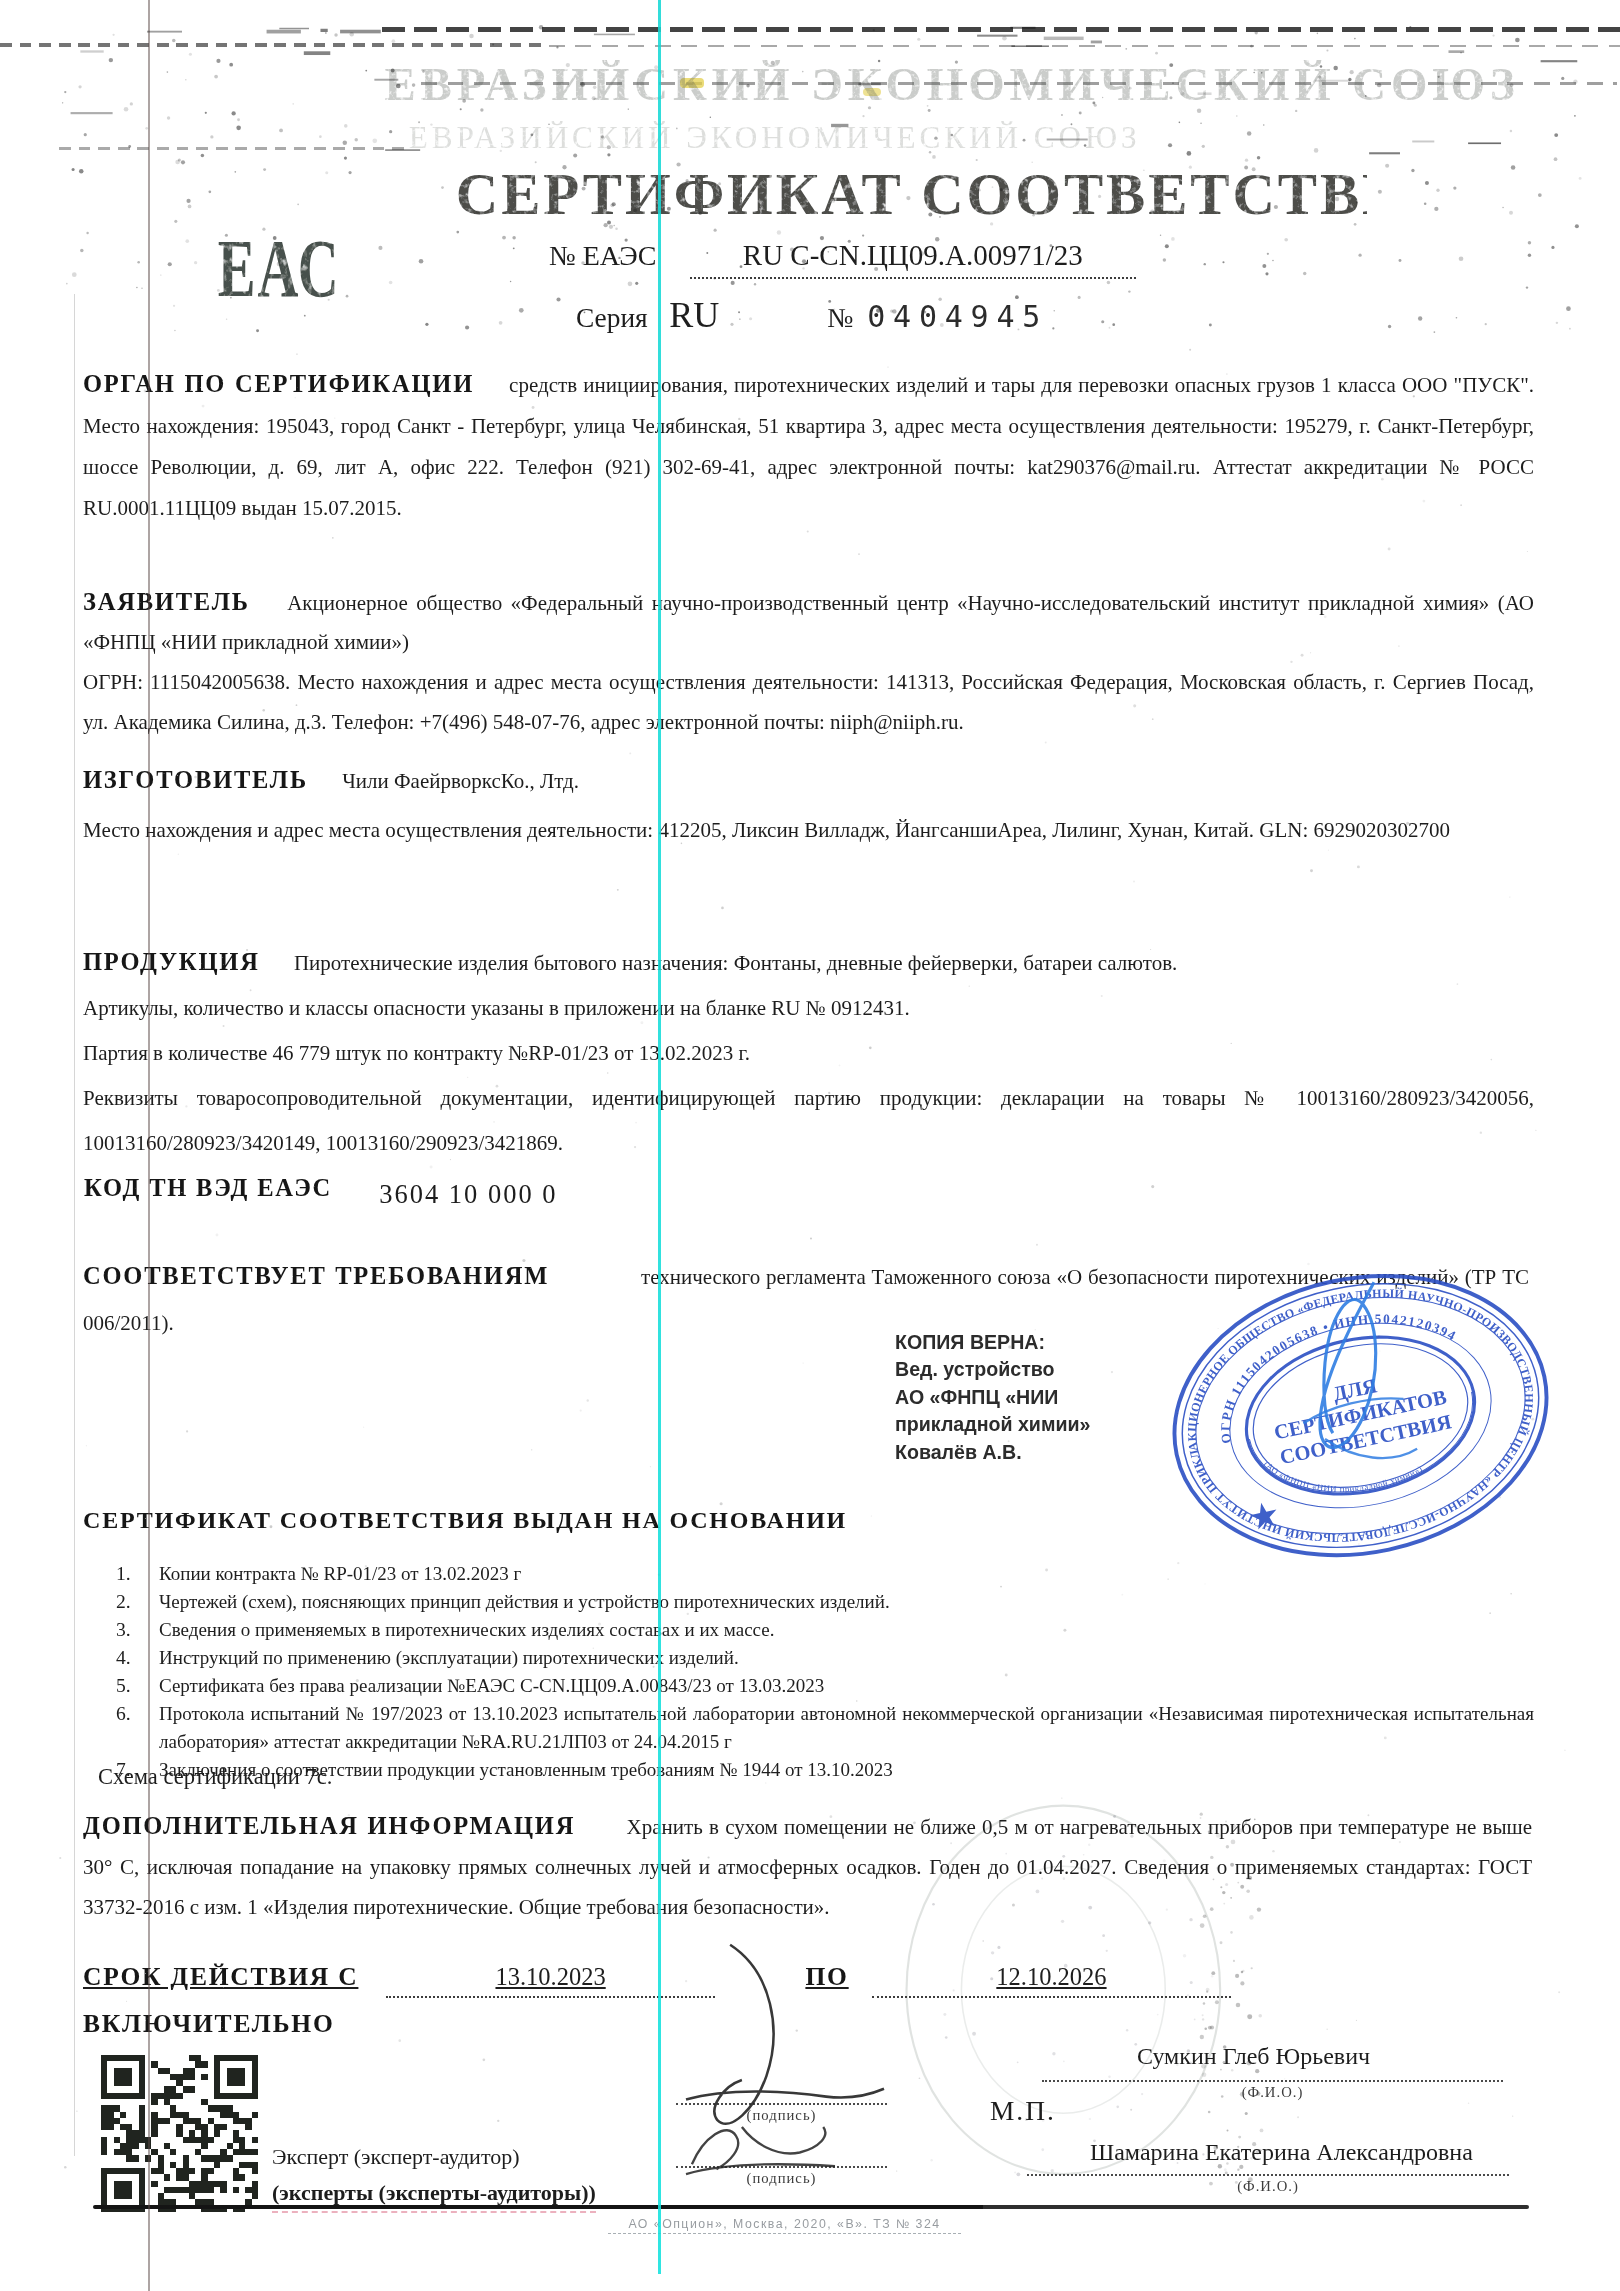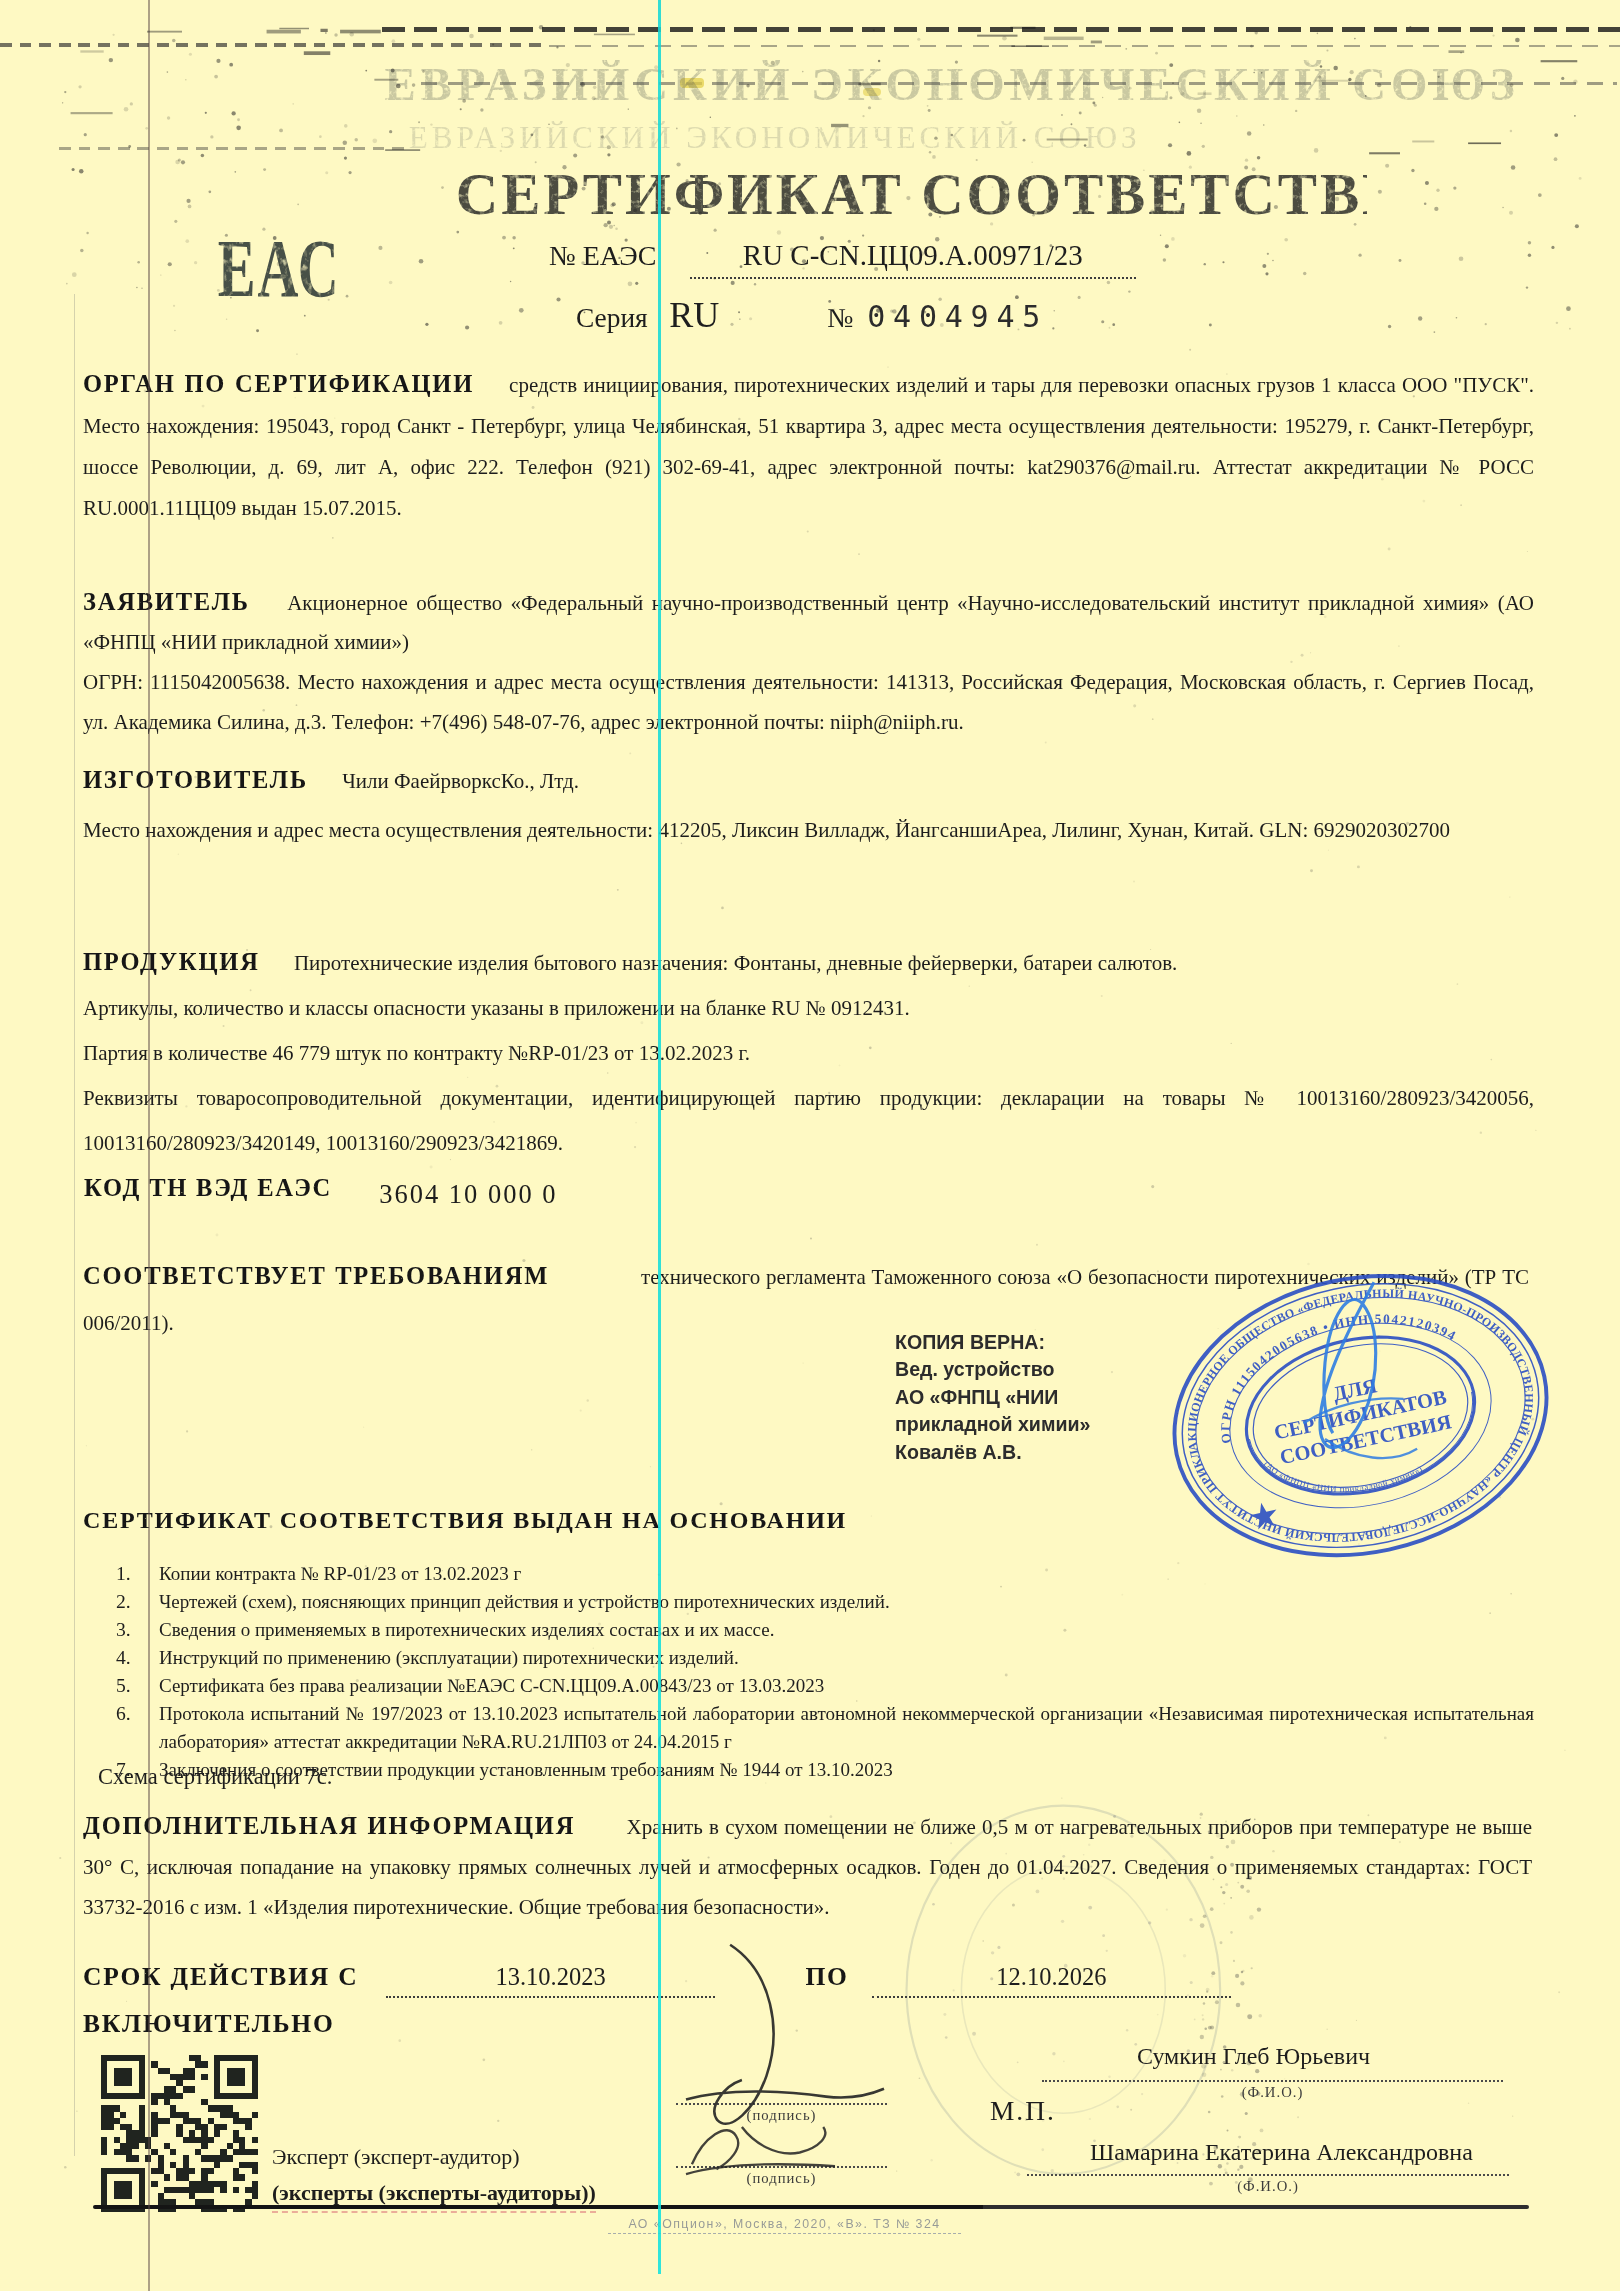--- a/index.html
+++ b/index.html
@@ -1,16 +1,16 @@
 <!DOCTYPE html>
 <html><head>
 <meta charset="utf-8">
 <style>
   html,body{margin:0;padding:0;background:#9a9a9a;}
-  .page{position:relative;width:1620px;height:2292px;margin:0 auto;background:#fef9c3;
+  .page{position:relative;width:1620px;height:2292px;margin:0 auto;background:#ffffff;
         overflow:hidden;font-family:"Liberation Serif",serif;color:#1e1e1e;}
   .abs{position:absolute;}
   .hd{font-weight:700;font-size:24.5px;letter-spacing:1.8px;color:#161616;filter:url(#wear);}
   .bt{font-size:21px;color:#1d1d1d;}
   .just{text-align:justify;}
   .sec .hd{margin-right:29px;}
   .dotted{display:inline-block;border-bottom:2px dotted #3c3c3c;text-align:center;padding:0 7.8px 4.9px;}
   .sigline{border-top:2px dotted #4a4a4a;}
   .caption{font-size:14.7px;color:#3c3c3c;text-align:center;letter-spacing:1px;}
   .copynote{font-family:"Liberation Sans",sans-serif;font-weight:700;font-size:19.6px;
@@ -858,21 +858,21 @@
     </div>
   </div>
 
   <div class="abs bt" style="left:98px;top:1764px;font-size:22.5px;z-index:2;">Схема сертификации 7с.</div>
 
   <div class="abs sec bt just" style="left:83px;top:1806px;width:1449px;line-height:40px;z-index:2;">
     <span class="hd" style="margin-right:45px;">ДОПОЛНИТЕЛЬНАЯ ИНФОРМАЦИЯ</span>
     <span>Хранить в сухом помещении не ближе 0,5 м от нагревательных приборов при температуре не выше 30° С, исключая попадание на упаковку прямых солнечных лучей и атмосферных осадков. Годен до 01.04.2027. Сведения о применяемых стандартах: ГОСТ 33732-2016 с изм. 1 «Изделия пиротехнические. Общие требования безопасности».</span>
   </div>
 
-  <div class="abs" style="left:83px;top:1962px;z-index:2;display:flex;align-items:baseline;white-space:nowrap;">
+  <div class="abs" style="left:83px;top:1962px;z-index:2;display:flex;align-items:baseline;white-space:nowrap;text-decoration:underline;">
     <span class="hd" style="font-size:25.5px;">СРОК ДЕЙСТВИЯ С</span>
     <span class="dotted" style="font-size:24.5px;margin-left:27.4px;min-width:314px;">13.10.2023</span>
     <span class="hd" style="font-size:25.5px;margin-left:90px;">ПО</span>
     <span class="dotted" style="font-size:24.5px;margin-left:23.5px;min-width:343px;">12.10.2026</span>
   </div>
   <div class="abs hd" style="left:83px;top:2009px;font-size:25.5px;z-index:2;">ВКЛЮЧИТЕЛЬНО</div>
 
   <svg id="qr" class="abs" style="left:101px;top:2055px;z-index:2" width="157" height="157" viewBox="0 0 25 25" shape-rendering="crispEdges" fill="#20241f">
       <rect x="0" y="0" width="1" height="1"></rect>
       <rect x="1" y="0" width="1" height="1"></rect>

